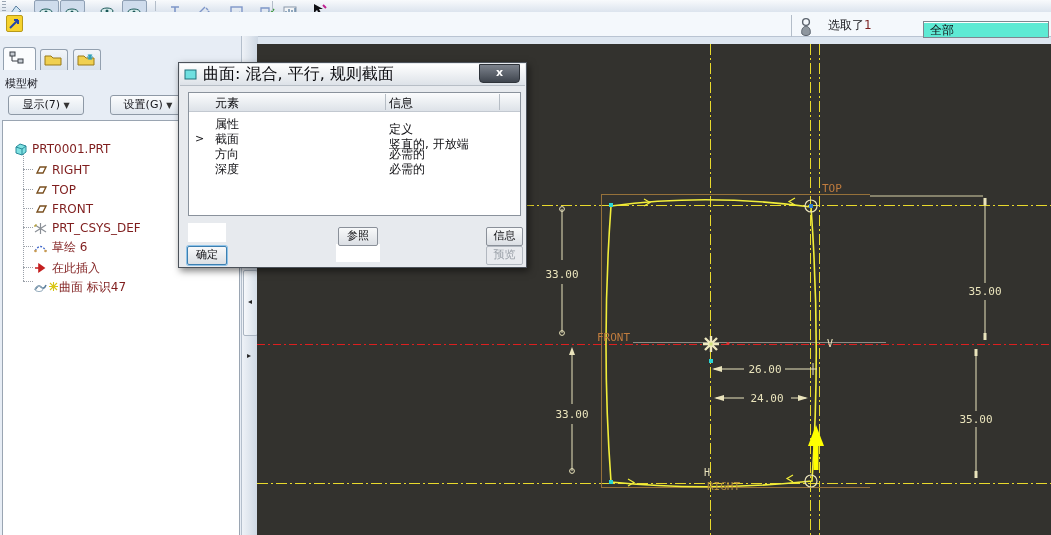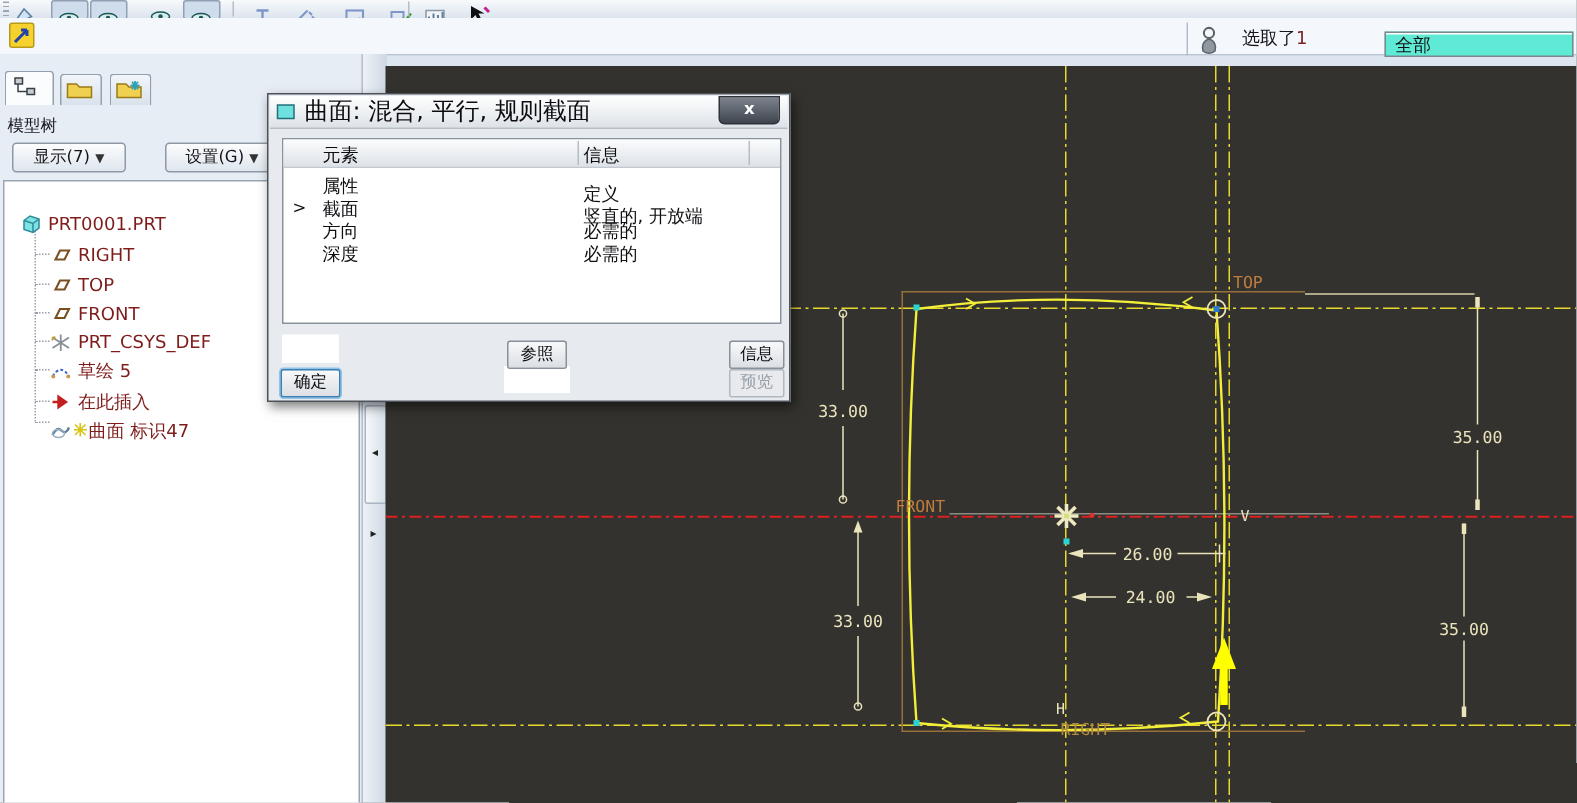--- a/index.html
+++ b/index.html
@@ -224,21 +224,21 @@
             <path d="M2,3 l2,0 M2,3 l0,2" stroke="#b8a030" stroke-width="1.2"></path>
           </svg>
         <span class="lbl">PRT_CSYS_DEF</span>
       </div>
       <div class="trow" style="left:30px;top:118px;">
         <svg width="15" height="13">
             <path d="M2,10 Q7.5,1 13,10" fill="none" stroke="#3a62c8" stroke-width="1.3" stroke-dasharray="2 1.5"></path>
             <circle cx="2.5" cy="10" r="1.3" fill="#c89a50"></circle>
             <circle cx="12.5" cy="10" r="1.3" fill="#c89a50"></circle>
           </svg>
-        <span class="lbl">草绘 5</span>
+        <span class="lbl">草绘 6</span>
       </div>
       <div class="trow" style="left:30px;top:139px;text-align:right;">
         <svg width="15" height="12">
             <path d="M2,6 h7 M6,2.5 L11,6 L6,9.5 Z" stroke="#c41f1f" fill="#c41f1f" stroke-width="1.6"></path>
           </svg>
         <span class="lbl">在此插入</span>
       </div>
       <div class="trow" style="left:30px;top:158px;align-items:center;">
         <svg width="15" height="13">
             <path d="M2,9 Q5,3 8,6 Q11,9 13,4" fill="none" stroke="#5a7e9a" stroke-width="1.6"></path>

